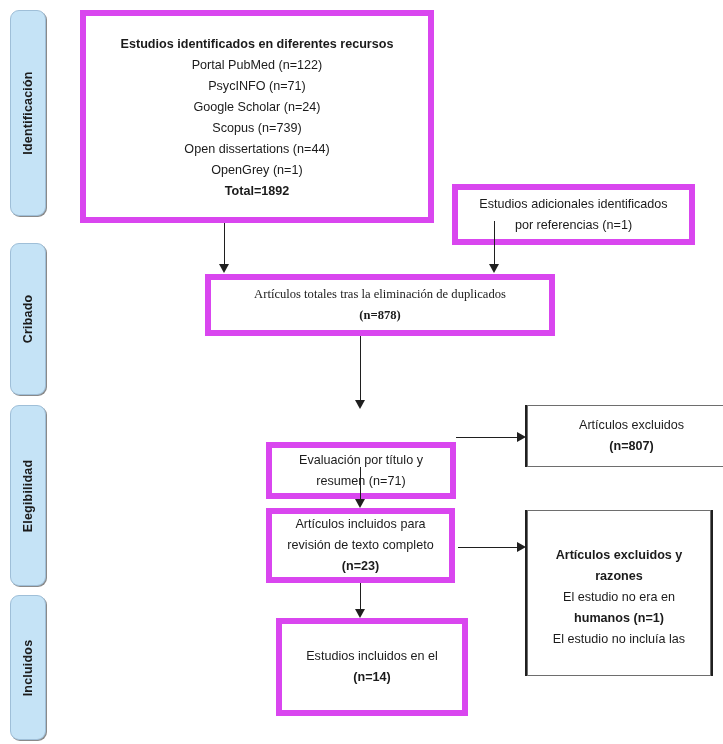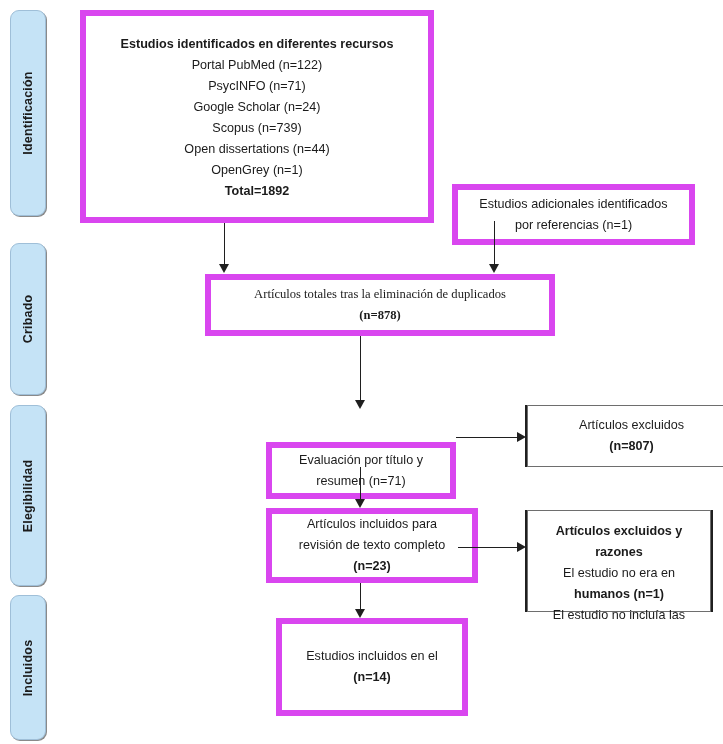--- a/index.html
+++ b/index.html
@@ -131,27 +131,27 @@
   <div class="flow-box" style="left:266px; top:410px; width:190px; height:57px;margin-top:32px;">
     <span class="ln">Evaluación por título y</span>
     <span class="ln">resumen (n=71)</span>
   </div>
 
   <div class="flow-box heavy" style="left:527px; top:405px; width:209px; height:62px;">
     <span class="ln">Artículos excluidos</span>
     <span class="ln b">(n=807)</span>
   </div>
 
-  <div class="flow-box" style="left:266px; top:508px; width:212px; height:75px;">
+  <div class="flow-box" style="left:266px; top:508px; width:189px; height:75px;">
     <span class="ln">Artículos incluidos para</span>
     <span class="ln">revisión de texto completo</span>
     <span class="ln b">(n=23)</span>
   </div>
 
-  <div class="flow-box heavy" style="left:527px; top:510px; width:184px; height:102px; justify-content:flex-start; padding-top:10px;">
+  <div class="flow-box heavy" style="left:527px; top:510px; width:184px; height:166px; justify-content:center; padding-top:10px;">
     <span class="ln b">Artículos excluidos y</span>
     <span class="ln b">razones</span>
     <span class="ln">El estudio no era en</span>
     <span class="ln b">humanos (n=1)</span>
     <span class="ln">El estudio no incluía las</span>
   </div>
 
   <div class="flow-box" style="left:276px; top:618px; width:192px; height:98px;">
     <span class="ln">Estudios incluidos en el</span>
     <span class="ln b">(n=14)</span>

